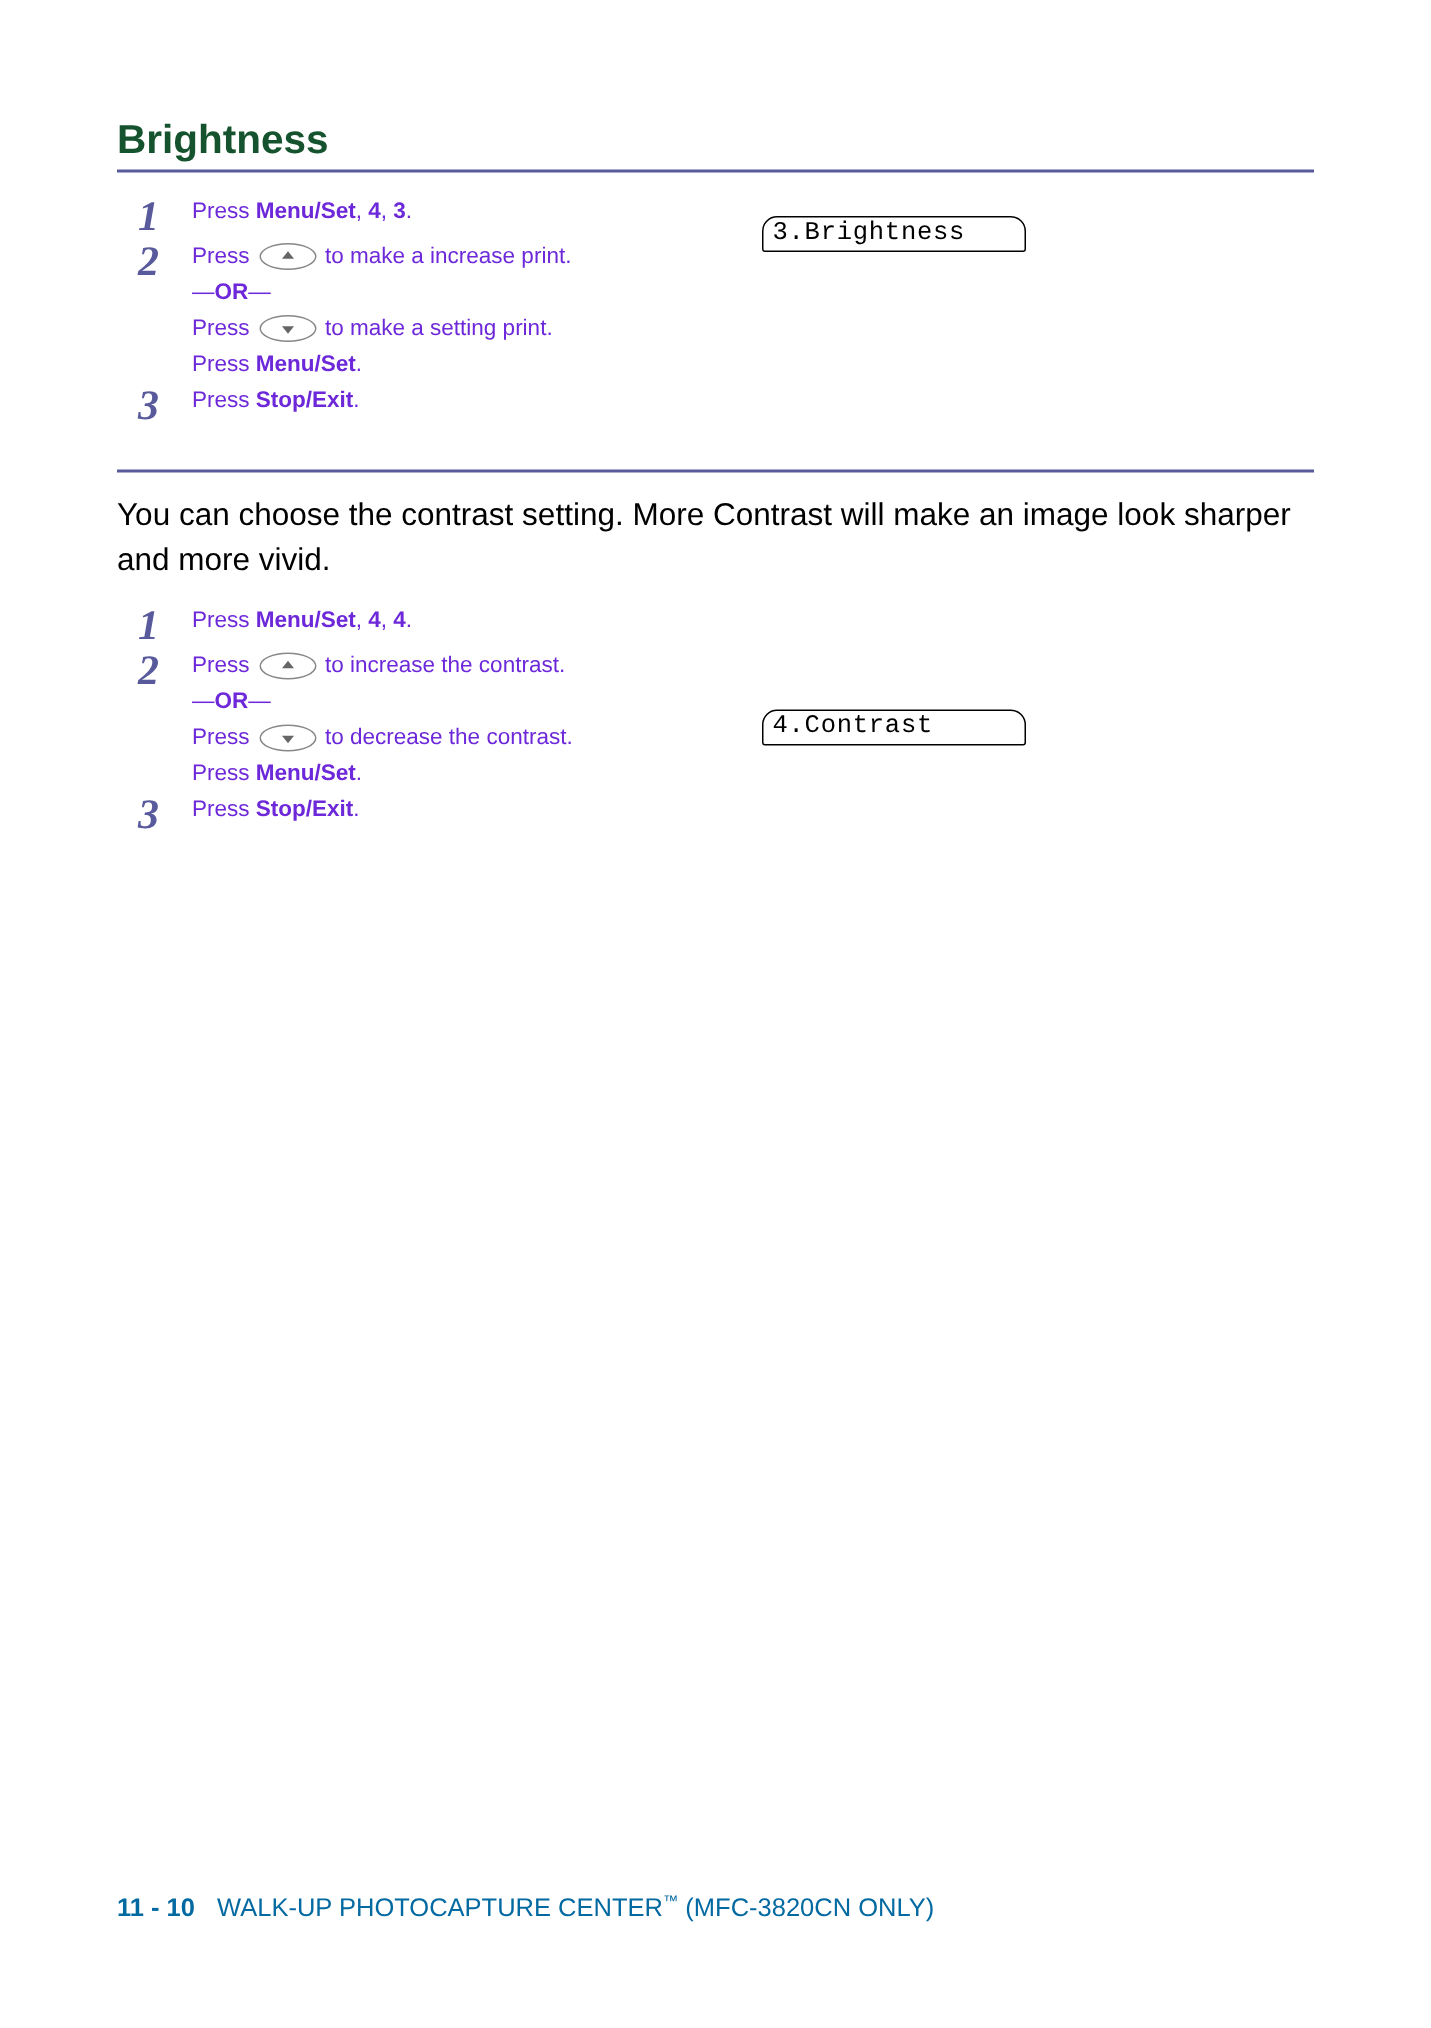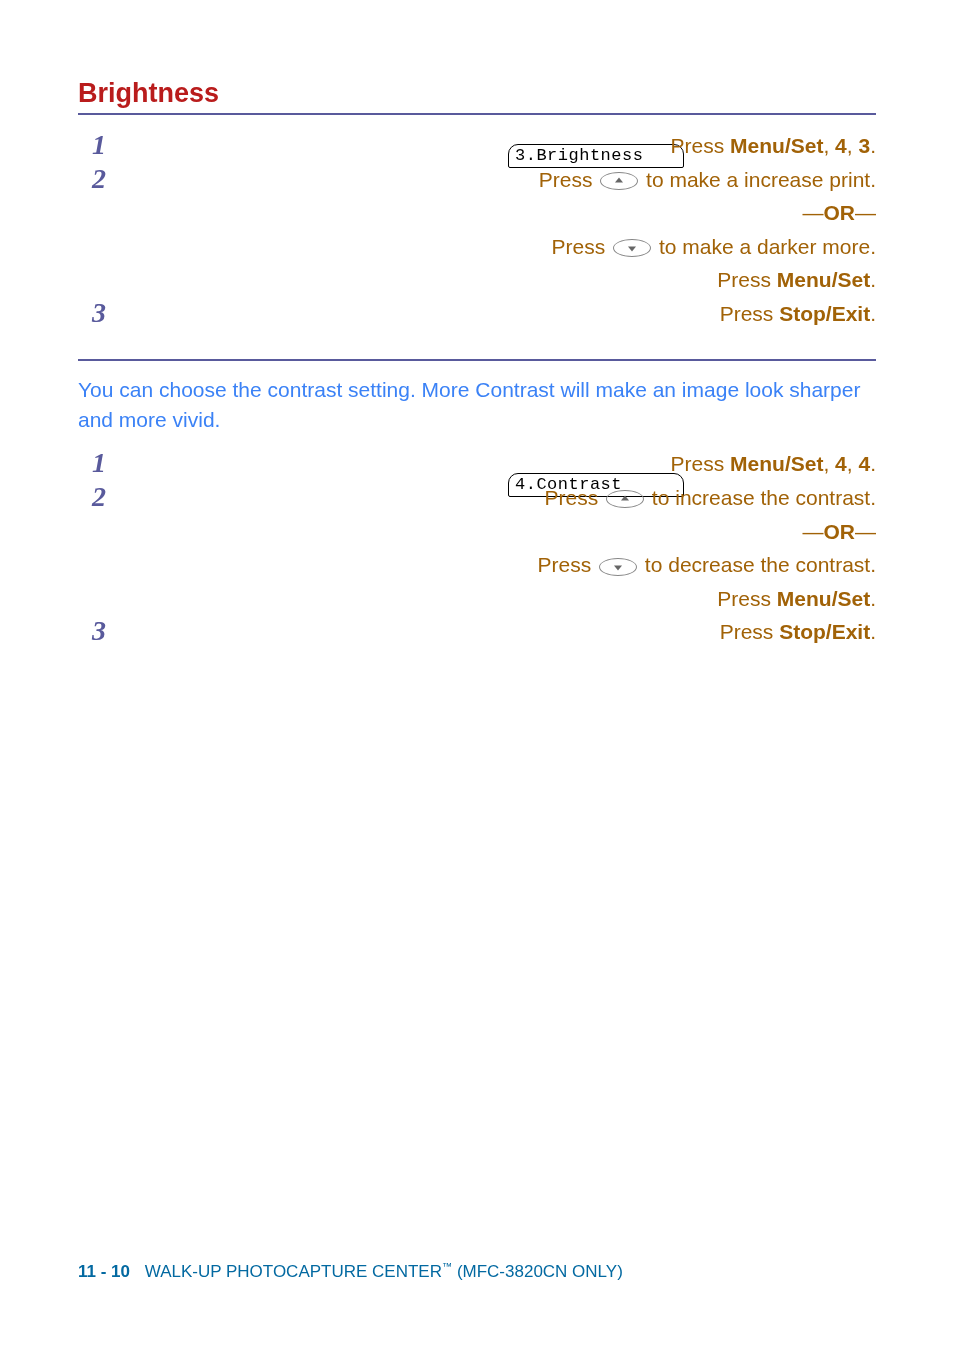--- a/index.html
+++ b/index.html
@@ -11,21 +11,21 @@
       width: 954px;
       height: 1352px;
       background: white;
       font-family: Arial, Helvetica, sans-serif;
       position: relative;
       padding: 78px 78px 0 78px;
     }
     .section-heading {
       font-size: 27px;
       font-weight: bold;
-      color: #b91c1c;
+      color: #14532d;
       margin-bottom: 4px;
     }
     .section-rule {
       border: none;
       border-top: 2px solid #595a9c;
       margin-bottom: 14px;
     }
     .steps {
       margin-left: 14px;
       margin-bottom: 28px;
@@ -40,32 +40,31 @@
       font-style: italic;
       font-weight: bold;
       font-size: 28px;
       color: #595a9c;
       width: 36px;
       flex-shrink: 0;
       line-height: 1.0;
       padding-top: 2px;
     }
     .step-body {
-      font-size: 21px;
-      color: #a16207;
+      font-size: 15px;
+      color: #6d28d9;
       line-height: 1.6;
       flex: 1;
-      text-align: right;
     }
     .bold {
       font-weight: bold;
     }
     .intro-text {
       font-size: 21px;
-      color: #3b82f6;
+      color: #000000;
       line-height: 1.45;
       margin-bottom: 12px;
     }
     .lcd-box {
       position: absolute;
       left: 508px;
       width: 176px;
       height: 24px;
       border: 1.5px solid #000;
       border-radius: 10px 10px 2px 2px;
@@ -141,21 +140,21 @@
       <div class="step-num">1</div>
       <div class="step-body">
         <span>Press </span><span class="bold">Menu/Set</span><span>, </span><span class="bold">4</span><span>, </span><span class="bold">3</span><span>.</span>
       </div>
     </div>
     <div class="step">
       <div class="step-num">2</div>
       <div class="step-body">
         <span>Press </span><span class="oval-btn up"></span><span> to make a increase print.</span><br>
         <span>—</span><span class="bold">OR</span><span>—</span><br>
-        <span>Press </span><span class="oval-btn down"></span><span> to make a darker more.</span><br>
+        <span>Press </span><span class="oval-btn down"></span><span> to make a setting print.</span><br>
         <span>Press </span><span class="bold">Menu/Set</span><span>.</span>
       </div>
     </div>
     <div class="step">
       <div class="step-num">3</div>
       <div class="step-body">
         <span>Press </span><span class="bold">Stop/Exit</span><span>.</span>
       </div>
     </div>
   </div>

